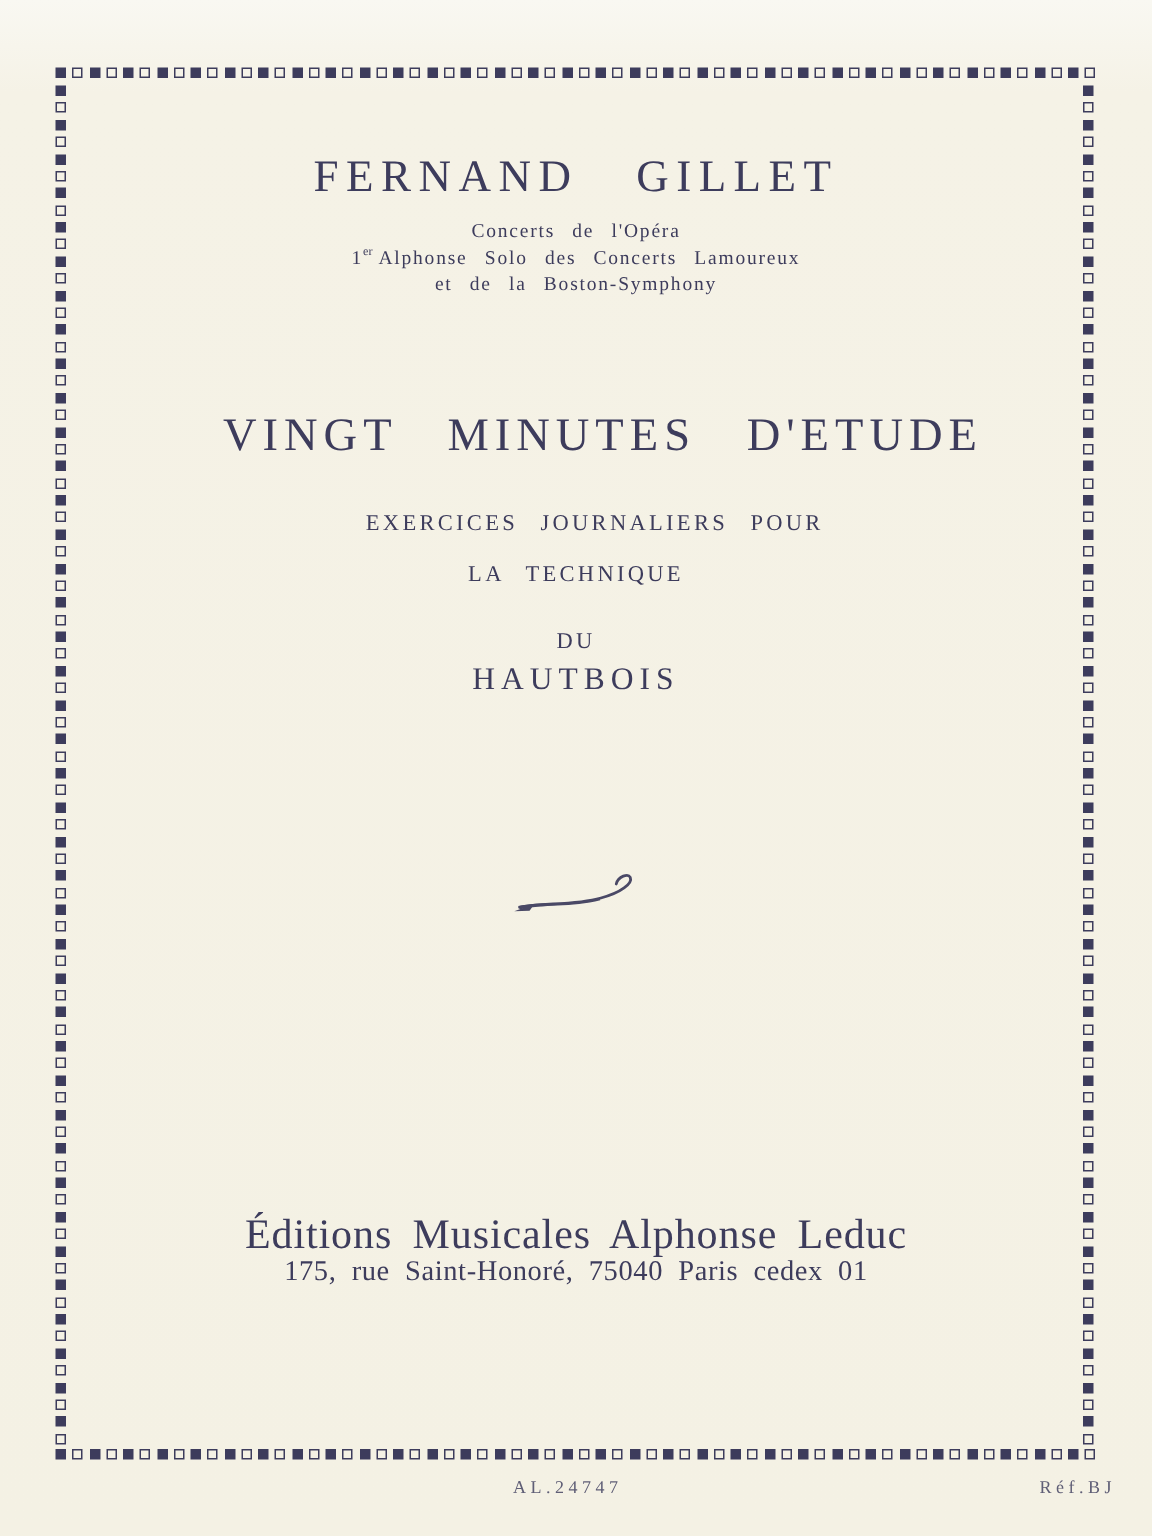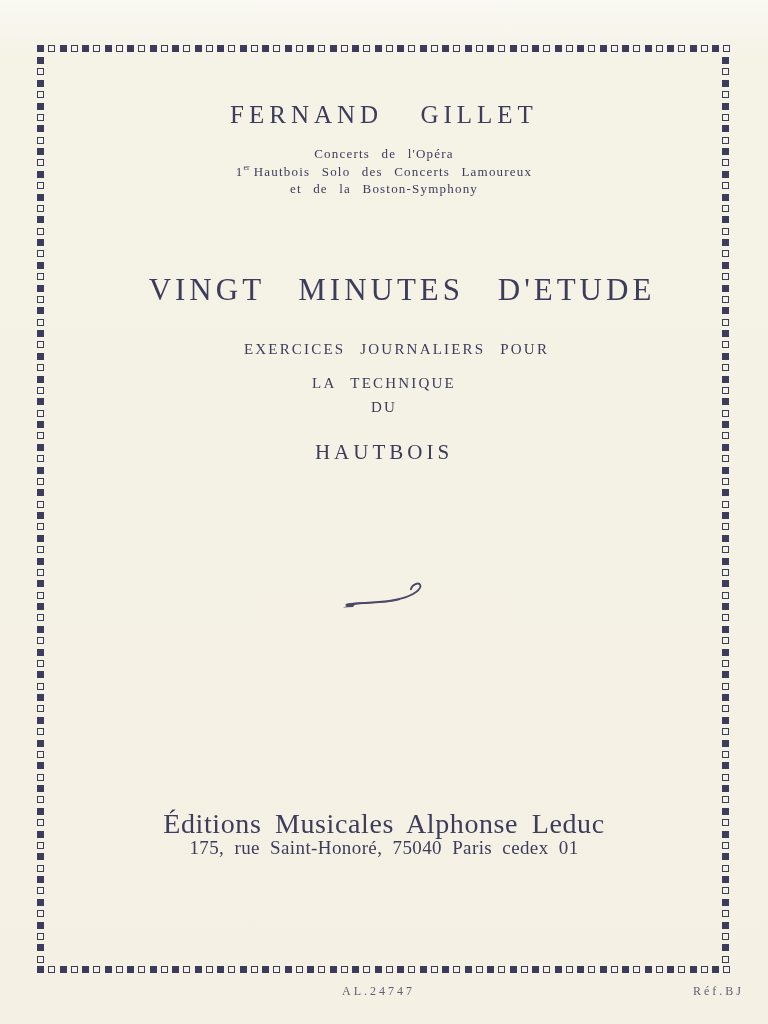--- a/index.html
+++ b/index.html
@@ -27,39 +27,39 @@
   .border-strip.v{top:57px;height:906px;width:9px;flex-direction:column;}
   .border-strip.left{left:37px;}
   .border-strip.right{left:722px;}
   .bq{width:7px;height:7px;flex:0 0 auto;}
   .bq.fill{background:var(--ink);}
   .bq.open{border:1.6px solid var(--ink);background:transparent;}
 
   
   .author-name{
     top:101px;
-    font-size:25px;font-weight:400;
+    font-size:30px;font-weight:400;
     letter-spacing:5px;word-spacing:26px;font-family:Liberation Serif, serif;
   }
   .role-line{font-size:13px;letter-spacing:1.2px;word-spacing:7px;}
   .role-1{top:146px;}
   .role-2{top:163px;}
   .role-3{top:181px;}
   .role-2 sup{font-size:8px;vertical-align:6px;margin-right:4px;letter-spacing:0;}
 
   
   .main-title{
     top:272px;
     font-size:31px;font-weight:400;
     letter-spacing:4px;word-spacing:22px;margin-left:36px;
   }
   .subtitle-line{font-size:15px;letter-spacing:2.2px;word-spacing:9px;}
   .sub-0{top:341px;padding-left:25px;}
   .sub-1{top:375px;}
-  .sub-2{top:399px;}
+  .sub-2{top:420px;}
   .instrument{
     top:440px;
     font-size:21px;letter-spacing:4px;
   }
 
   
   .ornament{position:absolute;left:338px;top:580px;width:95px;height:32px;}
 
   
   .publisher-name{top:808px;font-size:28px;letter-spacing:0.6px;word-spacing:6px;}
@@ -366,21 +366,21 @@
     <span class="bq fill"></span>
     <span class="bq open"></span>
     <span class="bq fill"></span>
     <span class="bq open"></span>
     <span class="bq fill"></span>
     <span class="bq open"></span>
   </div>
 
 <h1 class="abs author-name">FERNAND GILLET</h1>
 <p class="abs role-line role-1">Concerts de l'Opéra</p>
-<p class="abs role-line role-2"><span>1</span><sup>er</sup><span>Hautbois Solo des Concerts Lamoureux</span></p>
+<p class="abs role-line role-2"><span>1</span><sup>er</sup><span>Alphonse Solo des Concerts Lamoureux</span></p>
 <p class="abs role-line role-3">et de la Boston-Symphony</p>
 
 <h2 class="abs main-title">VINGT MINUTES D'ETUDE</h2>
 
 <p class="abs subtitle-line sub-0">EXERCICES JOURNALIERS POUR</p>
 <p class="abs subtitle-line sub-1">LA TECHNIQUE</p>
 <p class="abs subtitle-line sub-2">DU</p>
 <p class="abs instrument">HAUTBOIS</p>
 
 <svg class="ornament" viewBox="0 0 100 36" aria-hidden="true">

